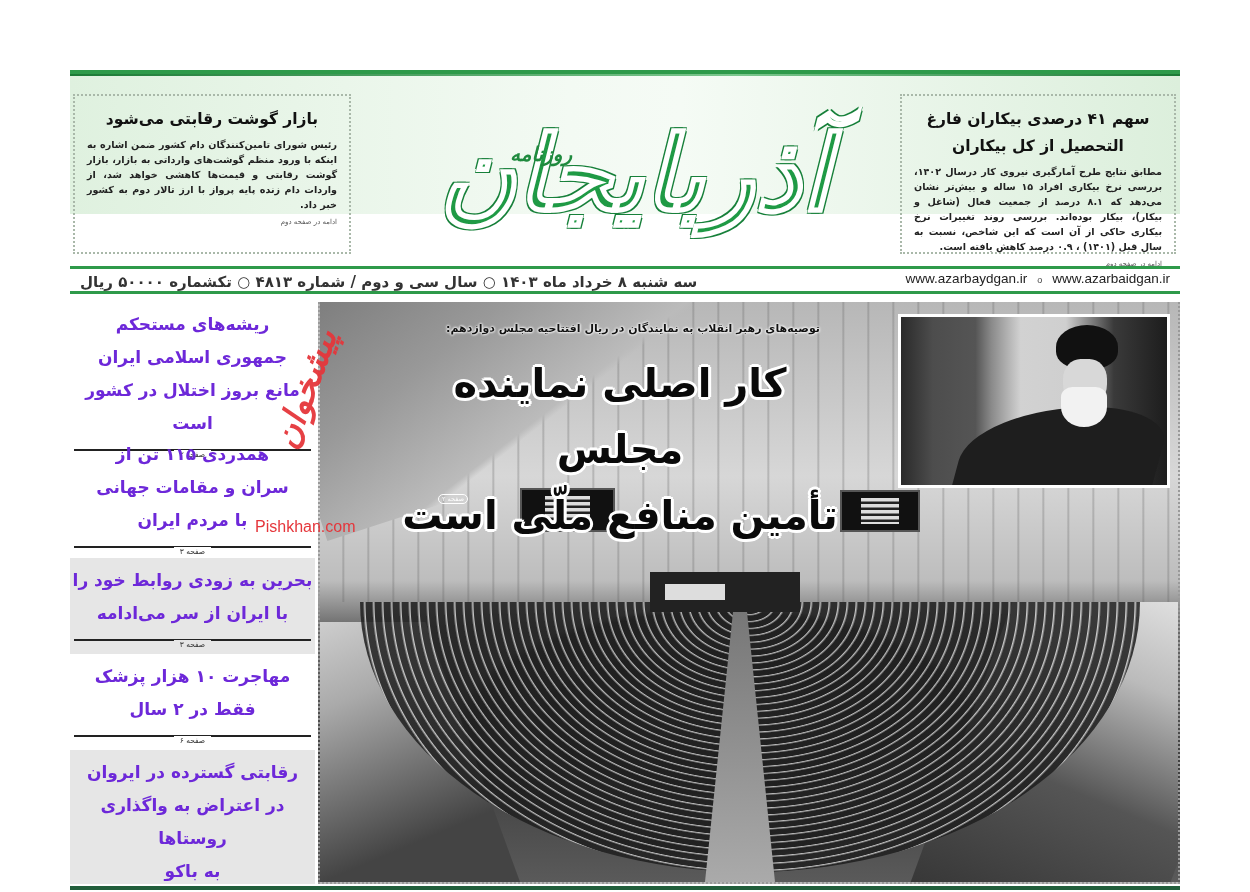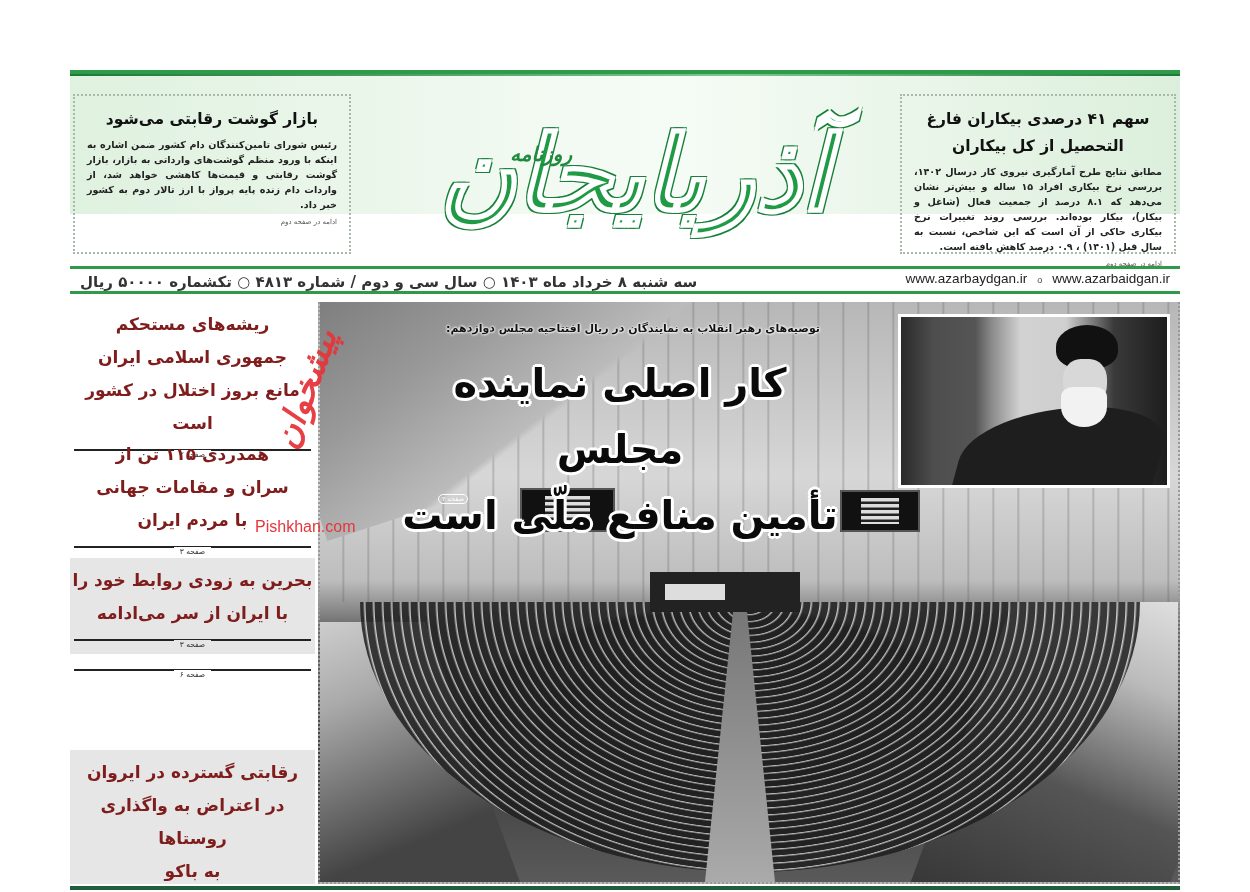--- a/index.html
+++ b/index.html
@@ -67,21 +67,21 @@
     white-space: nowrap;
   }
   .strip .urls .sep { font-size: 9px; margin: 0 10px; color: #444; }
 
   
   .lcol { position: absolute; left: 0; top: 232px; width: 245px; height: 586px; direction: rtl; }
   .story { position: relative; text-align: center; padding-top: 6px; }
   .story.gray { background: #e6e6e6; }
   .story h2 {
     font-family: "DejaVu Sans", sans-serif; font-weight: bold;
-    font-size: 17px; line-height: 33px; color: #7f1d1d;
+    font-size: 17px; line-height: 33px; color: #6d28d9;
   }
   .story .rule {
     position: relative; height: 14px; margin: 2px 4px 0 4px;
   }
   .story .rule::before {
     content: ""; position: absolute; left: 0; right: 0; top: 7px; height: 1.5px; background: #222;
   }
   .story .rule span {
     position: relative; background: inherit; padding: 0 6px; font-size: 7.5px; line-height: 14px; color: #333;
   }
@@ -231,20 +231,24 @@
 
     <div class="story gray" style="height:96px;">
       <h2>
         <span>بحرین به زودی روابط خود را</span><br>
         <span>با ایران از سر می‌ادامه</span>
       </h2>
       <div class="rule"><span>صفحه ۳</span></div>
     </div>
 
     <div class="story white" style="height:96px;">
+      <h2>
+        <span>مهاجرت ۱۰ هزار پزشک</span><br>
+        <span>فقط در ۲ سال</span>
+      </h2>
       <div class="rule"><span>صفحه ۶</span></div>
     </div>
 
     <div class="story gray" style="height:134px;">
       <h2>
         <span>رقابتی گسترده در ایروان</span><br>
         <span>در اعتراض به واگذاری روستاها</span><br>
         <span>به باکو</span>
       </h2>
       <div class="rule"></div>

